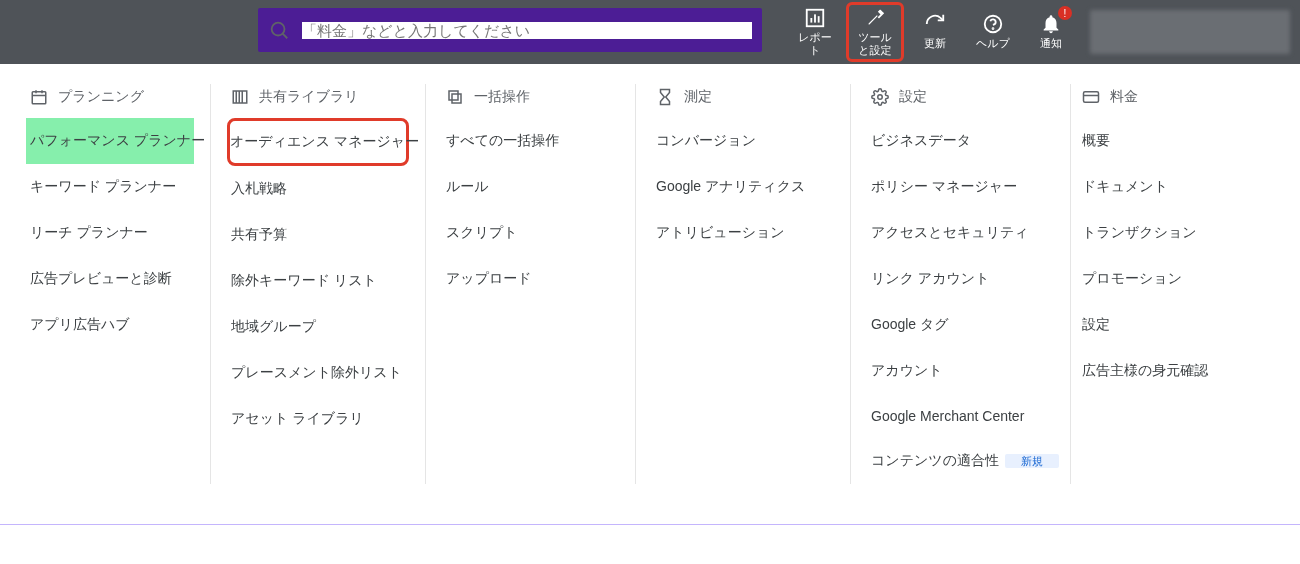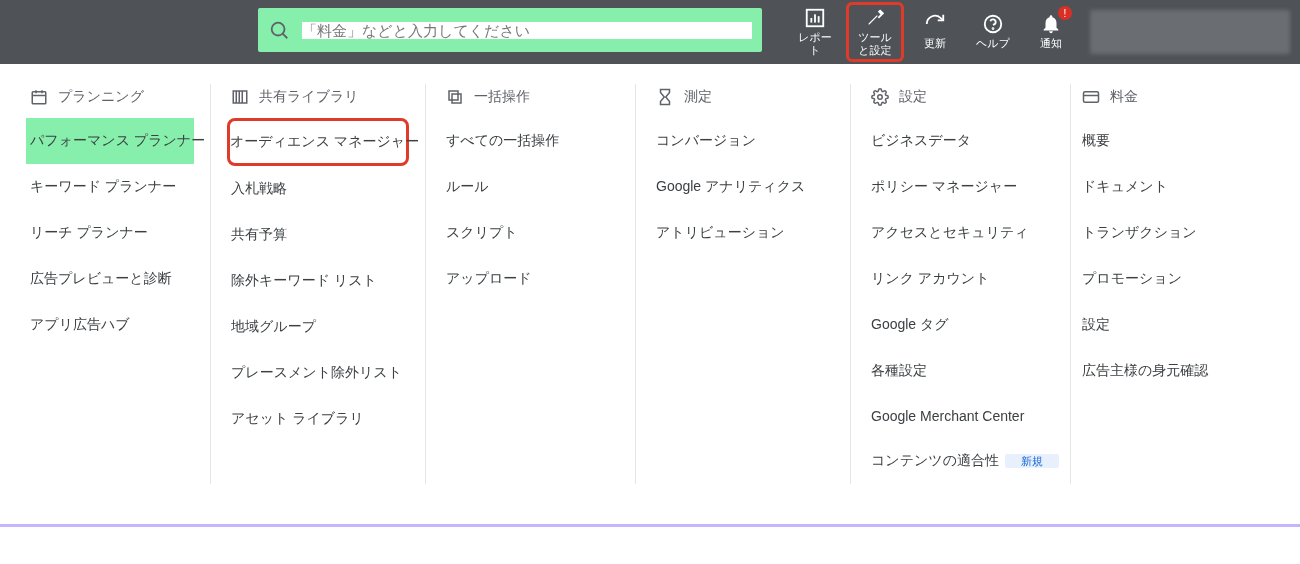--- a/index.html
+++ b/index.html
@@ -1,28 +1,28 @@
 <!DOCTYPE html>
 <html><head>
   <meta charset="utf-8">
   <style>
     * { box-sizing: border-box; margin: 0; padding: 0; }
     body { font-family: "Helvetica Neue", Arial, "Hiragino Kaku Gothic ProN", "Hiragino Sans", Meiryo, sans-serif; background: #fff; width: 1300px; height: 564px; overflow: hidden; }
     .topbar { background: #4f5358; height: 64px; display: flex; align-items: center; position: relative; }
-    .search-wrap { position: absolute; left: 258px; top: 8px; width: 504px; height: 44px; background: #86efac; border-radius: 2px; display: flex; align-items: center; padding: 0 10px; }
+    .search-wrap { position: absolute; left: 258px; top: 8px; width: 504px; height: 44px; background: #4c1d95; border-radius: 2px; display: flex; align-items: center; padding: 0 10px; }
     .search-wrap svg { flex-shrink: 0; }
     .search-input { border: none; outline: none; font-size: 15px; width: 100%; margin-left: 12px; color: #333; }
     .search-input::placeholder { color: #777; }
     .topbar-right { position: absolute; right: 10px; top: 0; height: 64px; display: flex; align-items: stretch; }
     .tb-item { display: flex; flex-direction: column; align-items: center; justify-content: center; color: #fff; font-size: 11px; padding: 0 8px; width: 58px; cursor: pointer; position: relative; }
     .tb-item .tb-label { margin-top: 2px; line-height: 1.2; text-align: center; }
     .tb-item.highlighted { border: 3px solid #e03b2a; border-radius: 6px; margin: 2px 2px; }
     .tb-notif-badge { position: absolute; top: 6px; right: 8px; background: #d93025; color: #fff; border-radius: 50%; width: 14px; height: 14px; font-size: 10px; display: flex; align-items: center; justify-content: center; }
     .account-blur { width: 200px; height: 44px; background: #6a6e73; margin-left: 10px; align-self: center; border-radius: 2px; filter: blur(2px); }
-    .megamenu { background: #fff; display: flex; border-bottom: 3px solid #c4b5fd; padding: 20px 10px 40px 10px; }
+    .megamenu { background: #fff; display: flex; border-bottom: 1px solid #c4b5fd; padding: 20px 10px 40px 10px; }
     .col { border-left: 1px solid #e5e5e5; padding: 0 16px; }
     .col:first-child { border-left: none; }
     .col-header { display: flex; align-items: center; color: #5f6368; font-size: 14px; font-weight: 500; padding: 4px 4px 12px 4px; }
     .col-header svg { margin-right: 10px; flex-shrink: 0; }
     .menu-item { display: block; color: #3c4043; font-size: 14px; padding: 14px 4px; cursor: pointer; white-space: nowrap; position: relative; }
     .menu-item.active { background: #86efac; }
     .menu-item.highlighted { border: 3px solid #e03b2a; border-radius: 8px; padding: 12px 0; }
     .badge { background: #e8f0fe; color: #1967d2; font-size: 11px; padding: 1px 16px; border-radius: 2px; margin-left: 6px; vertical-align: middle; }
     .c0 { width: 200px; }
     .c1 { width: 215px; }
@@ -154,21 +154,21 @@
           <circle cx="12" cy="12" r="3"></circle>
           <path d="M19.4 15a1.65 1.65 0 0 0 .33 1.82l.06.06a2 2 0 1 1-2.83 2.83l-.06-.06a1.65 1.65 0 0 0-1.82-.33 1.65 1.65 0 0 0-1 1.51V21a2 2 0 0 1-4 0v-.09A1.65 1.65 0 0 0 9 19.4a1.65 1.65 0 0 0-1.82.33l-.06.06a2 2 0 1 1-2.83-2.83l.06-.06a1.65 1.65 0 0 0 .33-1.82 1.65 1.65 0 0 0-1.51-1H3a2 2 0 0 1 0-4h.09A1.65 1.65 0 0 0 4.6 9a1.65 1.65 0 0 0-.33-1.82l-.06-.06a2 2 0 1 1 2.83-2.83l.06.06a1.65 1.65 0 0 0 1.82.33H9a1.65 1.65 0 0 0 1-1.51V3a2 2 0 0 1 4 0v.09a1.65 1.65 0 0 0 1 1.51 1.65 1.65 0 0 0 1.82-.33l.06-.06a2 2 0 1 1 2.83 2.83l-.06.06a1.65 1.65 0 0 0-.33 1.82V9a1.65 1.65 0 0 0 1.51 1H21a2 2 0 0 1 0 4h-.09a1.65 1.65 0 0 0-1.51 1z"></path>
         </svg>
       <span>設定</span>
     </div>
     <a class="menu-item">ビジネスデータ</a>
     <a class="menu-item">ポリシー マネージャー</a>
     <a class="menu-item">アクセスとセキュリティ</a>
     <a class="menu-item">リンク アカウント</a>
     <a class="menu-item">Google タグ</a>
-    <a class="menu-item">各種設定</a>
+    <a class="menu-item">アカウント</a>
     <a class="menu-item">Google Merchant Center</a>
     <a class="menu-item">
       <span>コンテンツの適合性</span><span class="badge">新規</span>
     </a>
   </div>
 
   <div class="col c5">
     <div class="col-header">
       <svg width="18" height="18" viewBox="0 0 24 24" fill="none" stroke="#5f6368" stroke-width="2">
           <rect x="2" y="5" width="20" height="14" rx="2"></rect>

